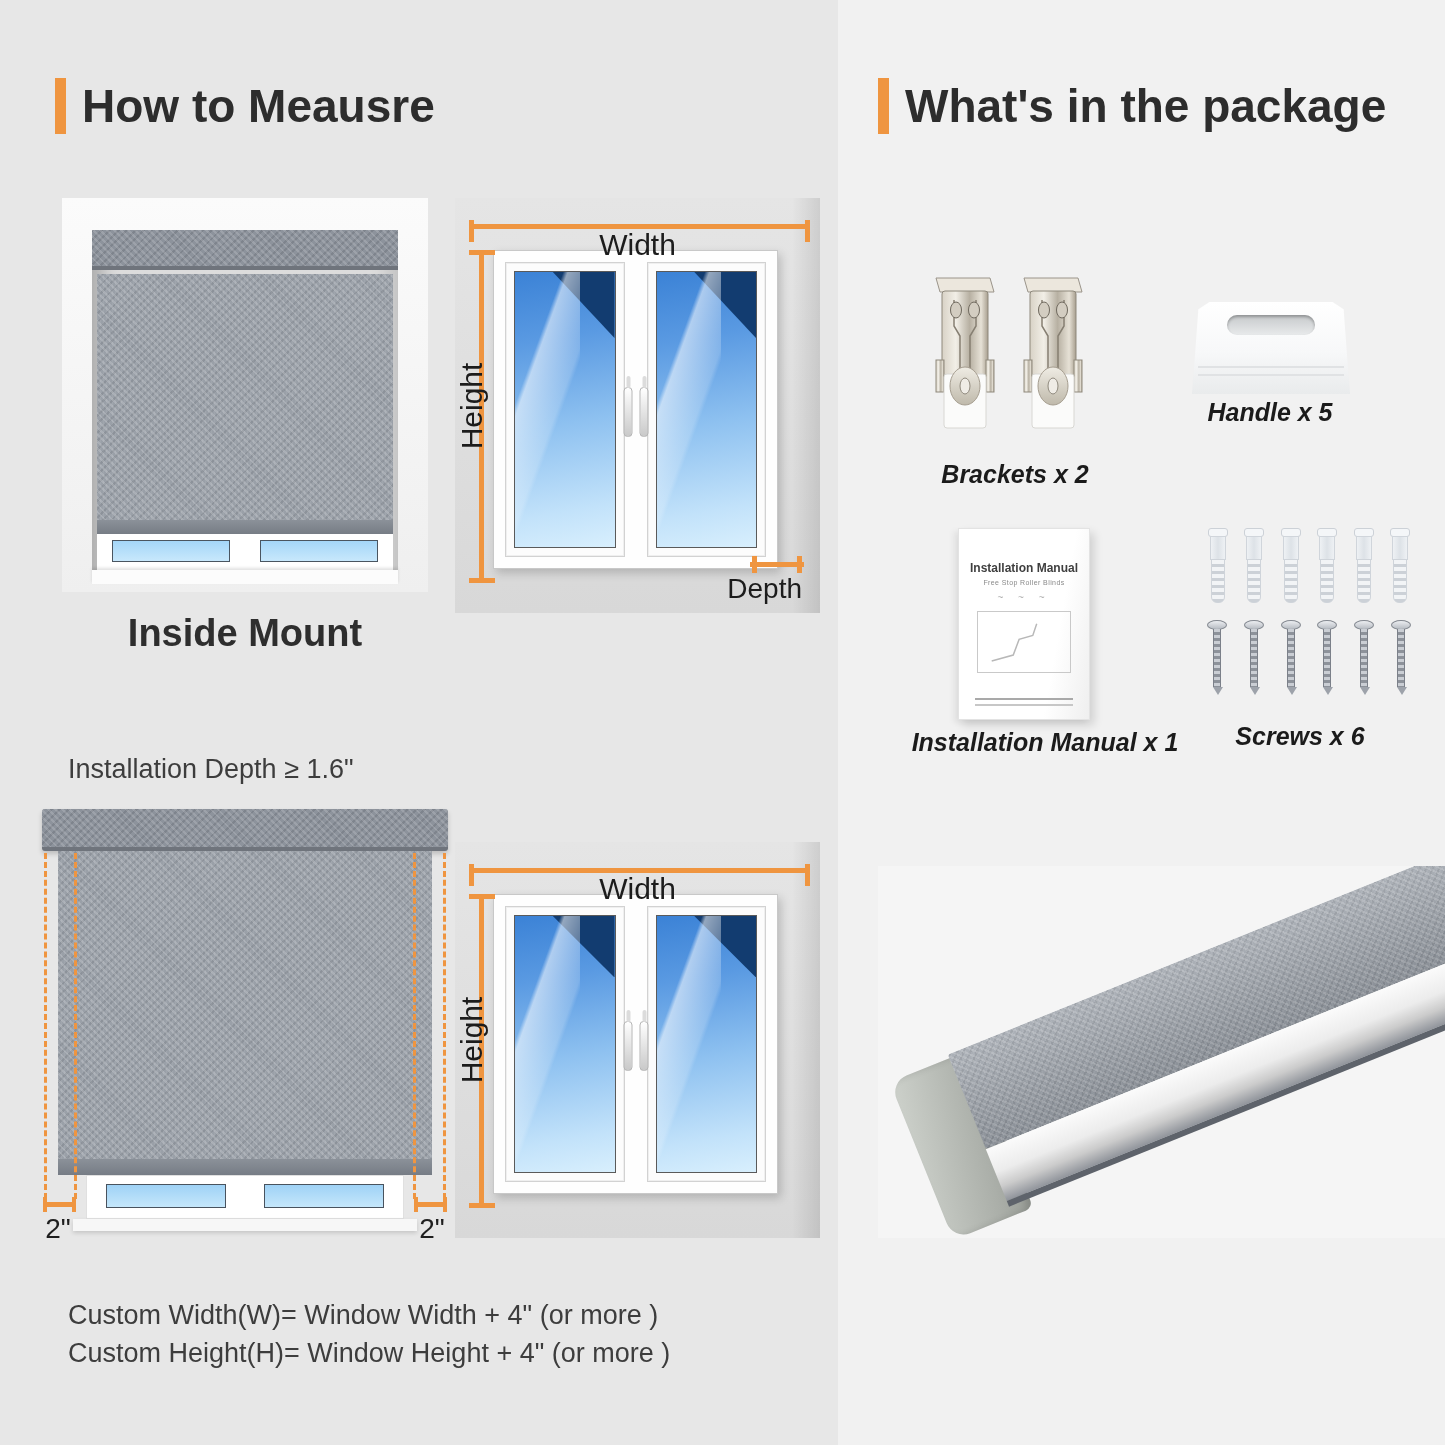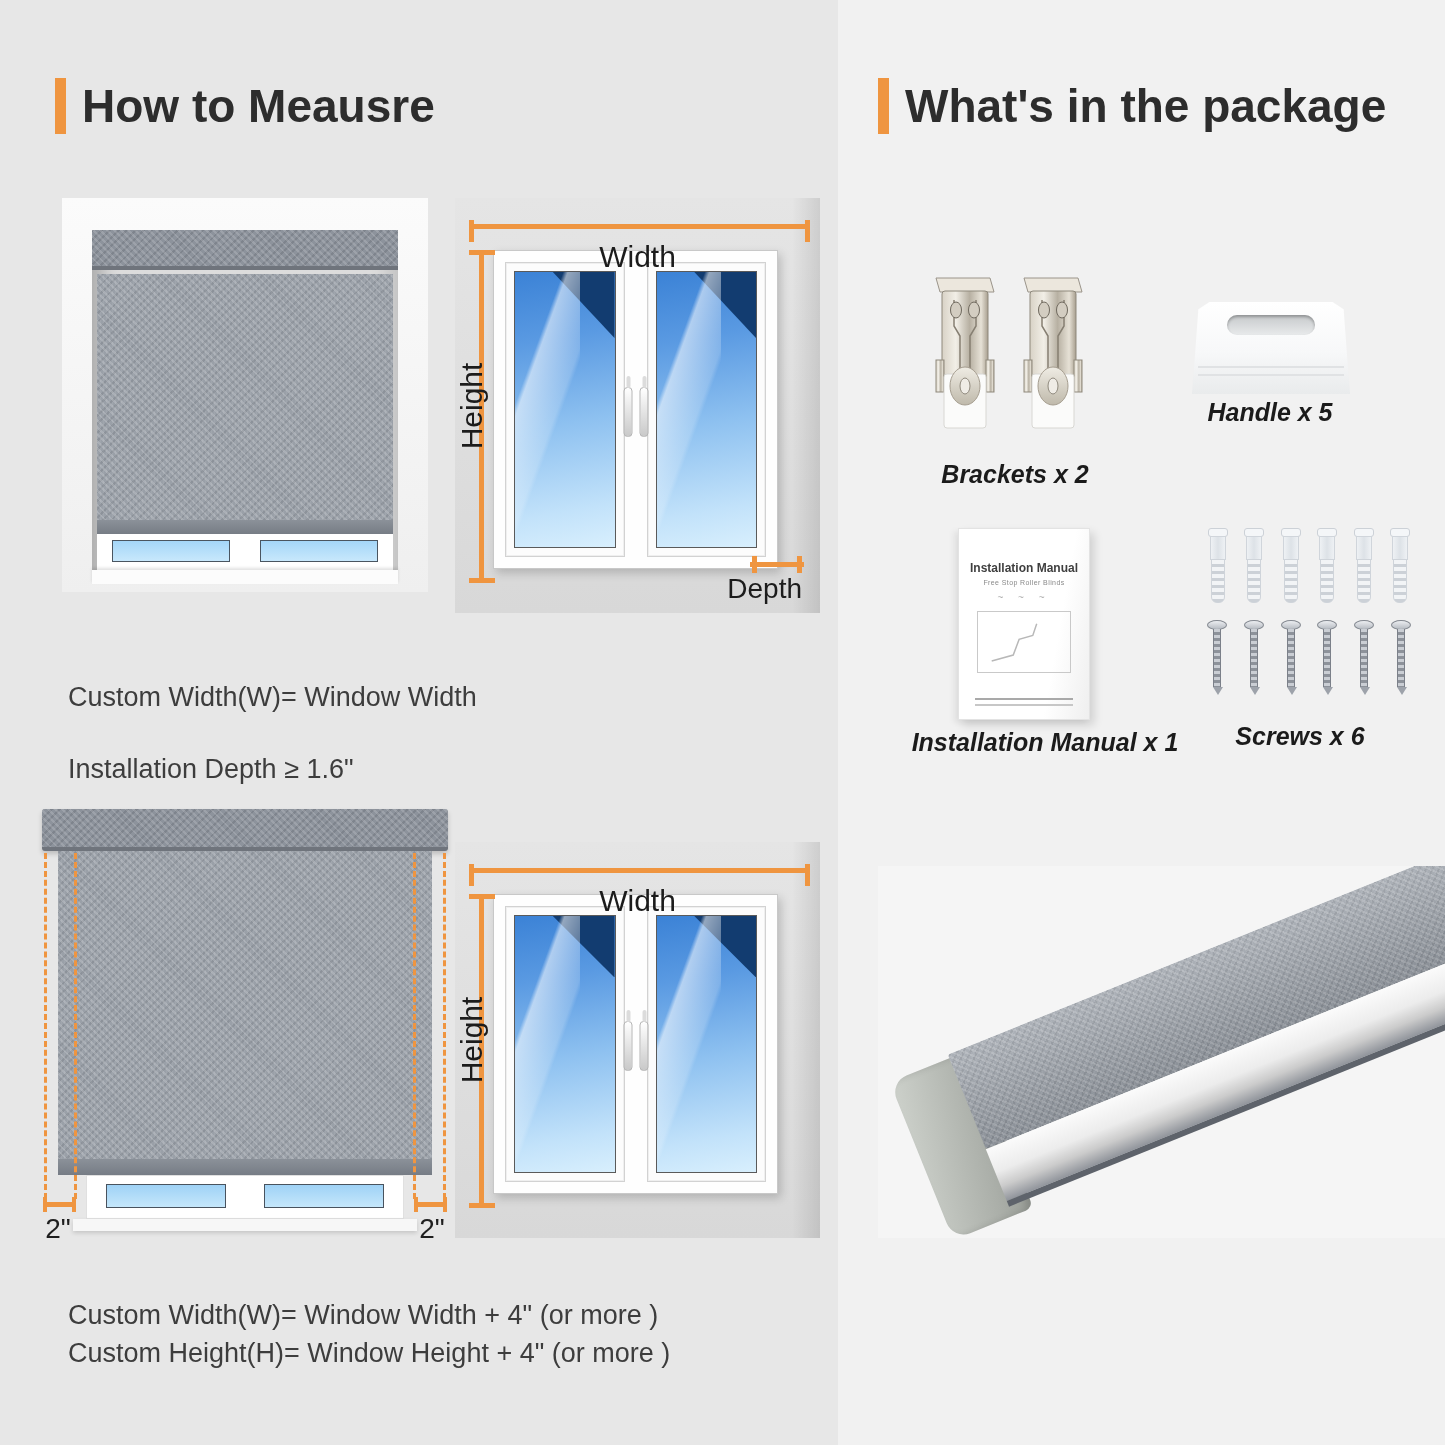--- a/index.html
+++ b/index.html
@@ -72,21 +72,21 @@
   .m-top::before,.m-top::after{content:''; position:absolute; top:-4px; width:5px; height:22px; background:var(--accent);}
   .m-top::before{left:0;} .m-top::after{right:0;}
   .m-left{position:absolute; left:24px; top:54px; bottom:32px; width:5px; background:var(--accent);}
   .m-left::before,.m-left::after{content:''; position:absolute; left:-10px; width:26px; height:5px; background:var(--accent);}
   .m-left::before{top:-2px;} .m-left::after{bottom:-2px;}
   .m-depth{position:absolute; right:16px; bottom:46px; width:54px; height:5px; background:var(--accent);}
   .m-depth::before,.m-depth::after{content:''; position:absolute; top:-6px; width:5px; height:17px; background:var(--accent);}
   .m-depth::before{left:2px;} .m-depth::after{right:2px;}
 
   .lbl{position:absolute; color:#1c1c1c; font-size:30px;}
-  .lbl-width{top:42px; left:0; right:0; text-align:center;}
+  .lbl-width{top:30px; left:0; right:0; text-align:center;}
   .lbl-height{left:-68px; top:50%; width:170px; text-align:center;
     transform:translateY(-50%) rotate(-90deg);}
   .lbl-depth{right:18px; bottom:8px; font-size:28px;}
 
   
   .photo-outside{position:absolute; left:30px; top:795px; width:430px; height:448px;}
   .po-cassette{position:absolute; left:12px; right:12px; top:14px; height:42px; border-radius:3px;
     border-bottom:4px solid #6f747c; box-shadow:0 3px 5px rgba(0,0,0,.18);}
   .po-shade{position:absolute; left:28px; right:28px; top:56px; height:308px;}
   .po-bottombar{position:absolute; left:28px; right:28px; top:364px; height:16px;
@@ -214,21 +214,21 @@
       </div>
     </div>
     <div class="m-top"></div>
     <div class="lbl lbl-width">Width</div>
     <div class="m-left"></div>
     <div class="lbl lbl-height">Height</div>
     <div class="m-depth"></div>
     <div class="lbl lbl-depth">Depth</div>
   </div>
 
-  <div class="spec" style="top:682px;">Custom Width(W)= Window Width</div>
+  <div class="mount-heading" style="left:62px; top:612px; width:366px;">Inside Mount</div>
   <div class="spec" style="top:754px;">Installation Depth ≥ 1.6"</div>
 
   <div class="photo-outside">
     <div class="po-cassette fabric-dark"></div>
     <div class="po-shade fabric"></div>
     <div class="po-bottombar">
       <span class="po-tab"></span>
     </div>
     <div class="po-window">
       <span class="po-pane pane-l"></span>

